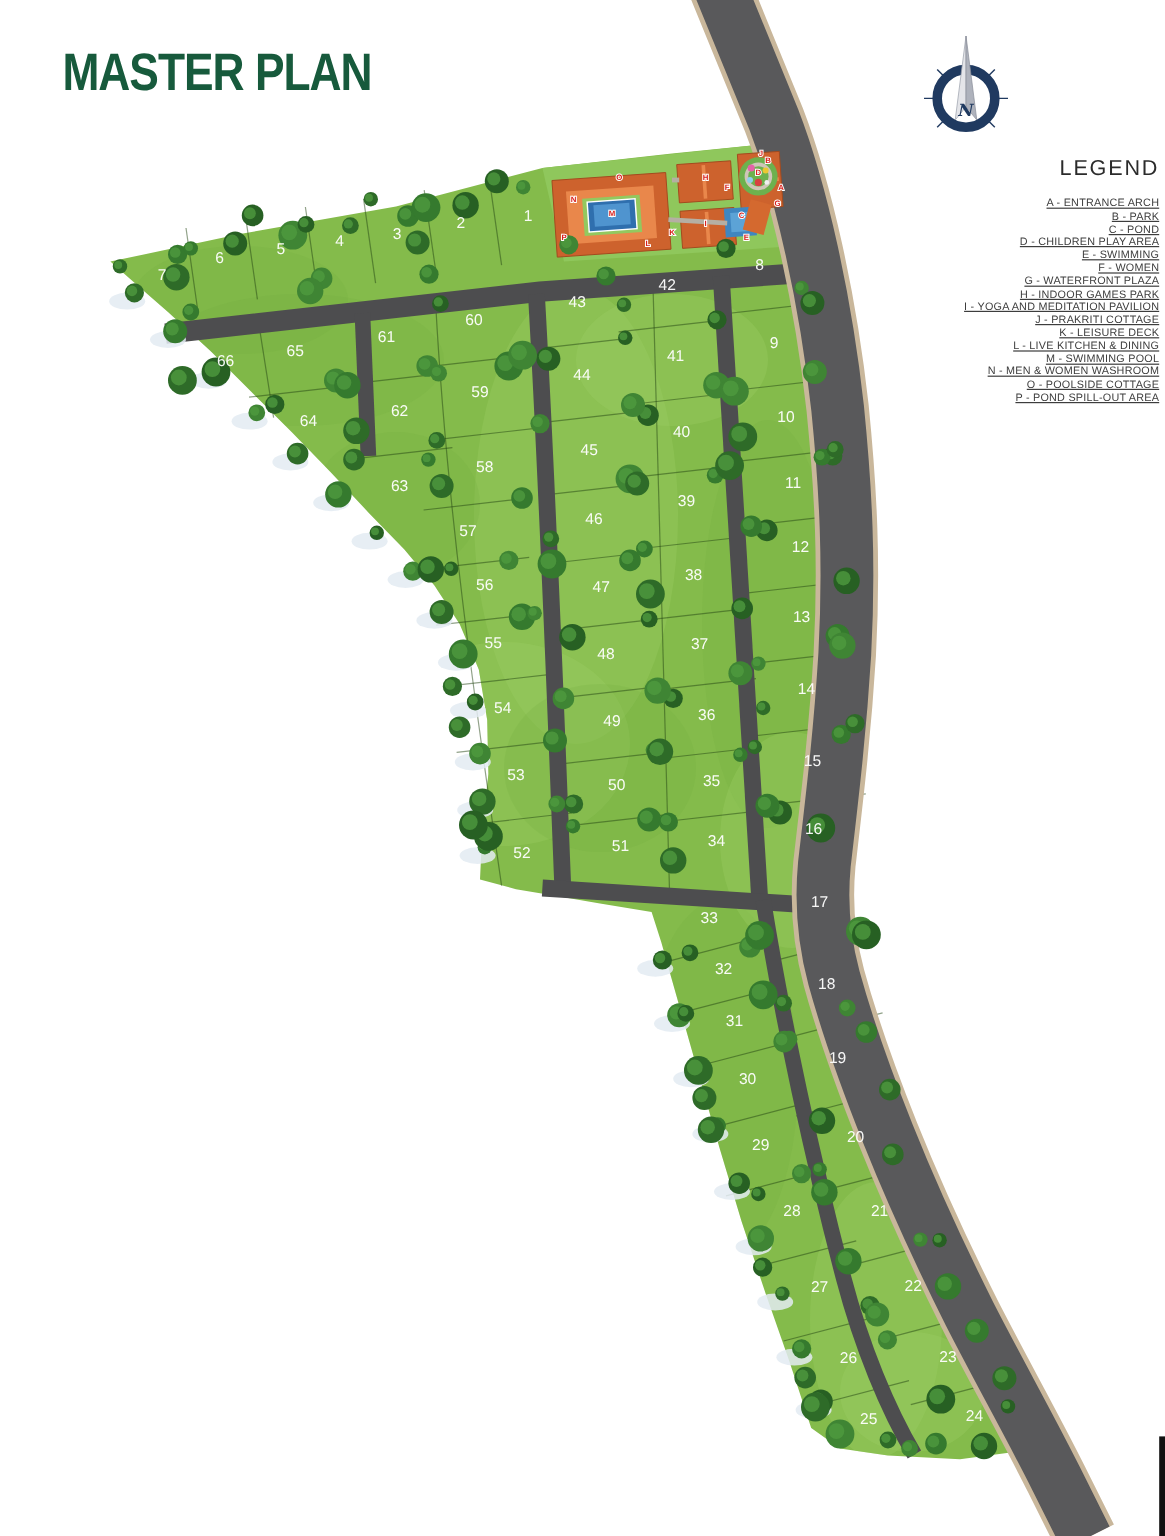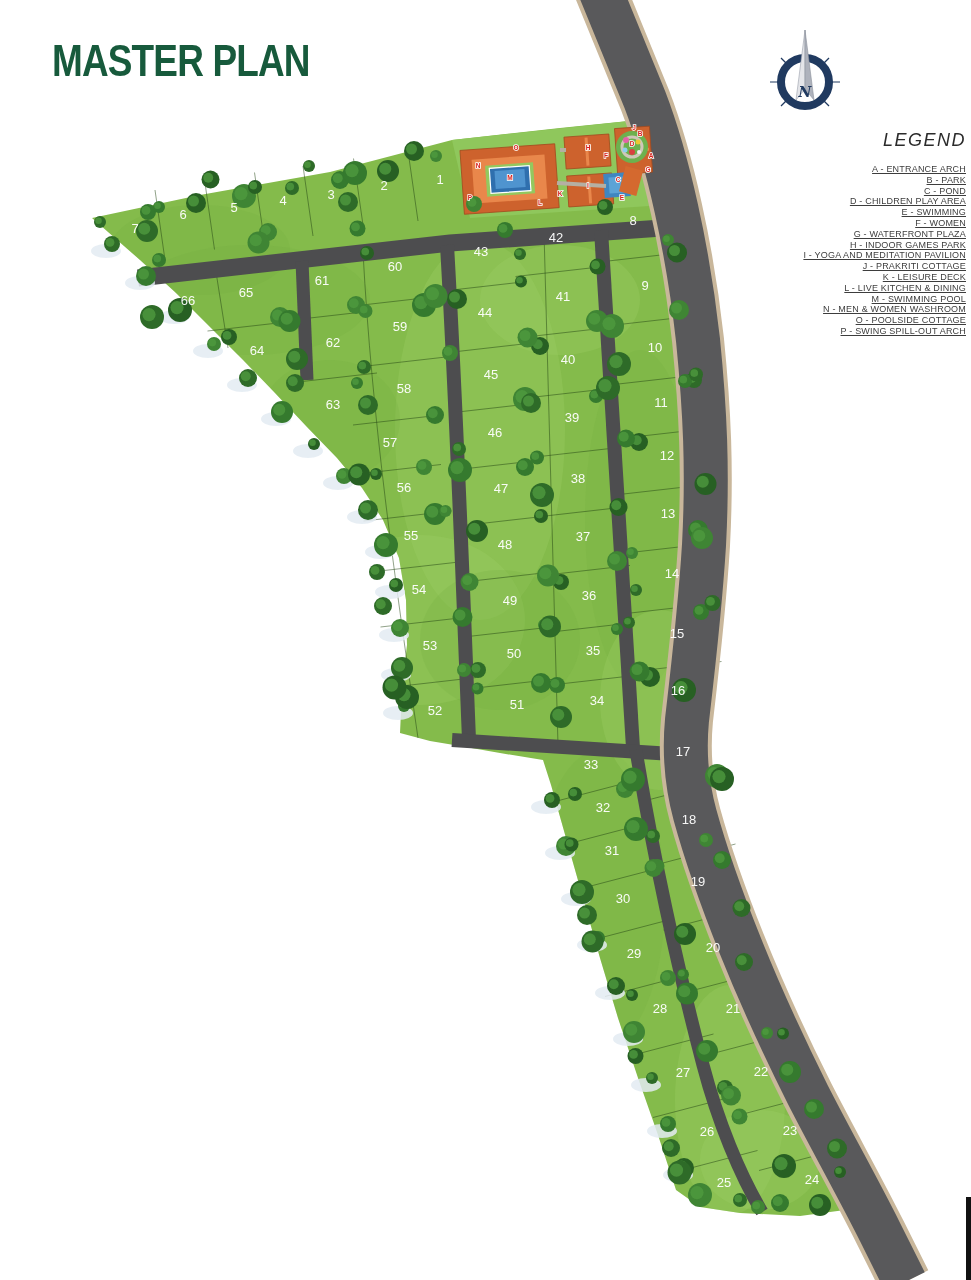--- a/index.html
+++ b/index.html
@@ -3,21 +3,21 @@
 <meta charset="utf-8">
 <style>
   html,body{margin:0;padding:0;background:#ffffff;}
   .stage{position:relative;width:971px;height:1280px;background:#ffffff;overflow:hidden;
          font-family:"Liberation Sans",sans-serif;text-align:right;}
   .page-title{position:absolute;left:52px;top:36px;margin:0;font-size:44px;font-weight:700;
               color:#175a3c;letter-spacing:-1px;transform:scaleX(.84);transform-origin:left top;
               white-space:nowrap;}
   .compass{position:absolute;left:760px;top:26px;width:90px;height:100px;}
   .legend{position:absolute;left:766px;top:130px;width:200px;color:#3a3a3a;}
-  .legend-title{font-size:18px;letter-spacing:1.5px;color:#2b2b2b;margin-bottom:13px;font-style:italic;}
+  .legend-title{font-size:18px;letter-spacing:1.5px;color:#2b2b2b;margin-bottom:13px;}
   .legend-list{list-style:none;margin:0;padding:0;font-size:9px;line-height:10.8px;
                letter-spacing:.2px;color:#3d3d3d;text-decoration:underline;}
   .map{position:absolute;left:0;top:0;width:971px;height:1280px;}
   .map svg{display:block;}
   text{user-select:none;}
 </style>
 </head>
 <body>
 
 <div class="stage">
@@ -49,21 +49,21 @@
         <li>F - WOMEN</li>
         <li>G - WATERFRONT PLAZA</li>
         <li>H - INDOOR GAMES PARK</li>
         <li>I - YOGA AND MEDITATION PAVILION</li>
         <li>J - PRAKRITI COTTAGE</li>
         <li>K - LEISURE DECK</li>
         <li>L - LIVE KITCHEN &amp; DINING</li>
         <li>M - SWIMMING POOL</li>
         <li>N - MEN &amp; WOMEN WASHROOM</li>
         <li>O - POOLSIDE COTTAGE</li>
-        <li>P - SWING SPILL-OUT ARCH</li>
+        <li>P - POND SPILL-OUT AREA</li>
       </ul>
   </div>
 
   <div class="map" id="map">
       <svg width="971" height="1280" viewBox="0 0 971 1280">
         <defs>
           <clipPath id="siteClip">
             <polygon points="92,218 200,195 330,172 452,140 560,128 648,119 658,128 668,185 680,250 692,320 701,390 706,460 705,530 699,600 691,670 686,730 686,760 694,800 708,850 726,905 746,960 768,1015 793,1070 820,1125 845,1175 860,1208 800,1216 740,1213 700,1207 676,1190 658,1135 638,1078 618,1018 600,958 583,898 566,838 551,785 543,760 500,753 460,746 430,741 400,733 402,690 407,645 406,600 399,558 383,520 362,488 337,458 307,427 275,393 243,360 209,326 175,292 140,260 108,232"></polygon>
           </clipPath>
         </defs>

